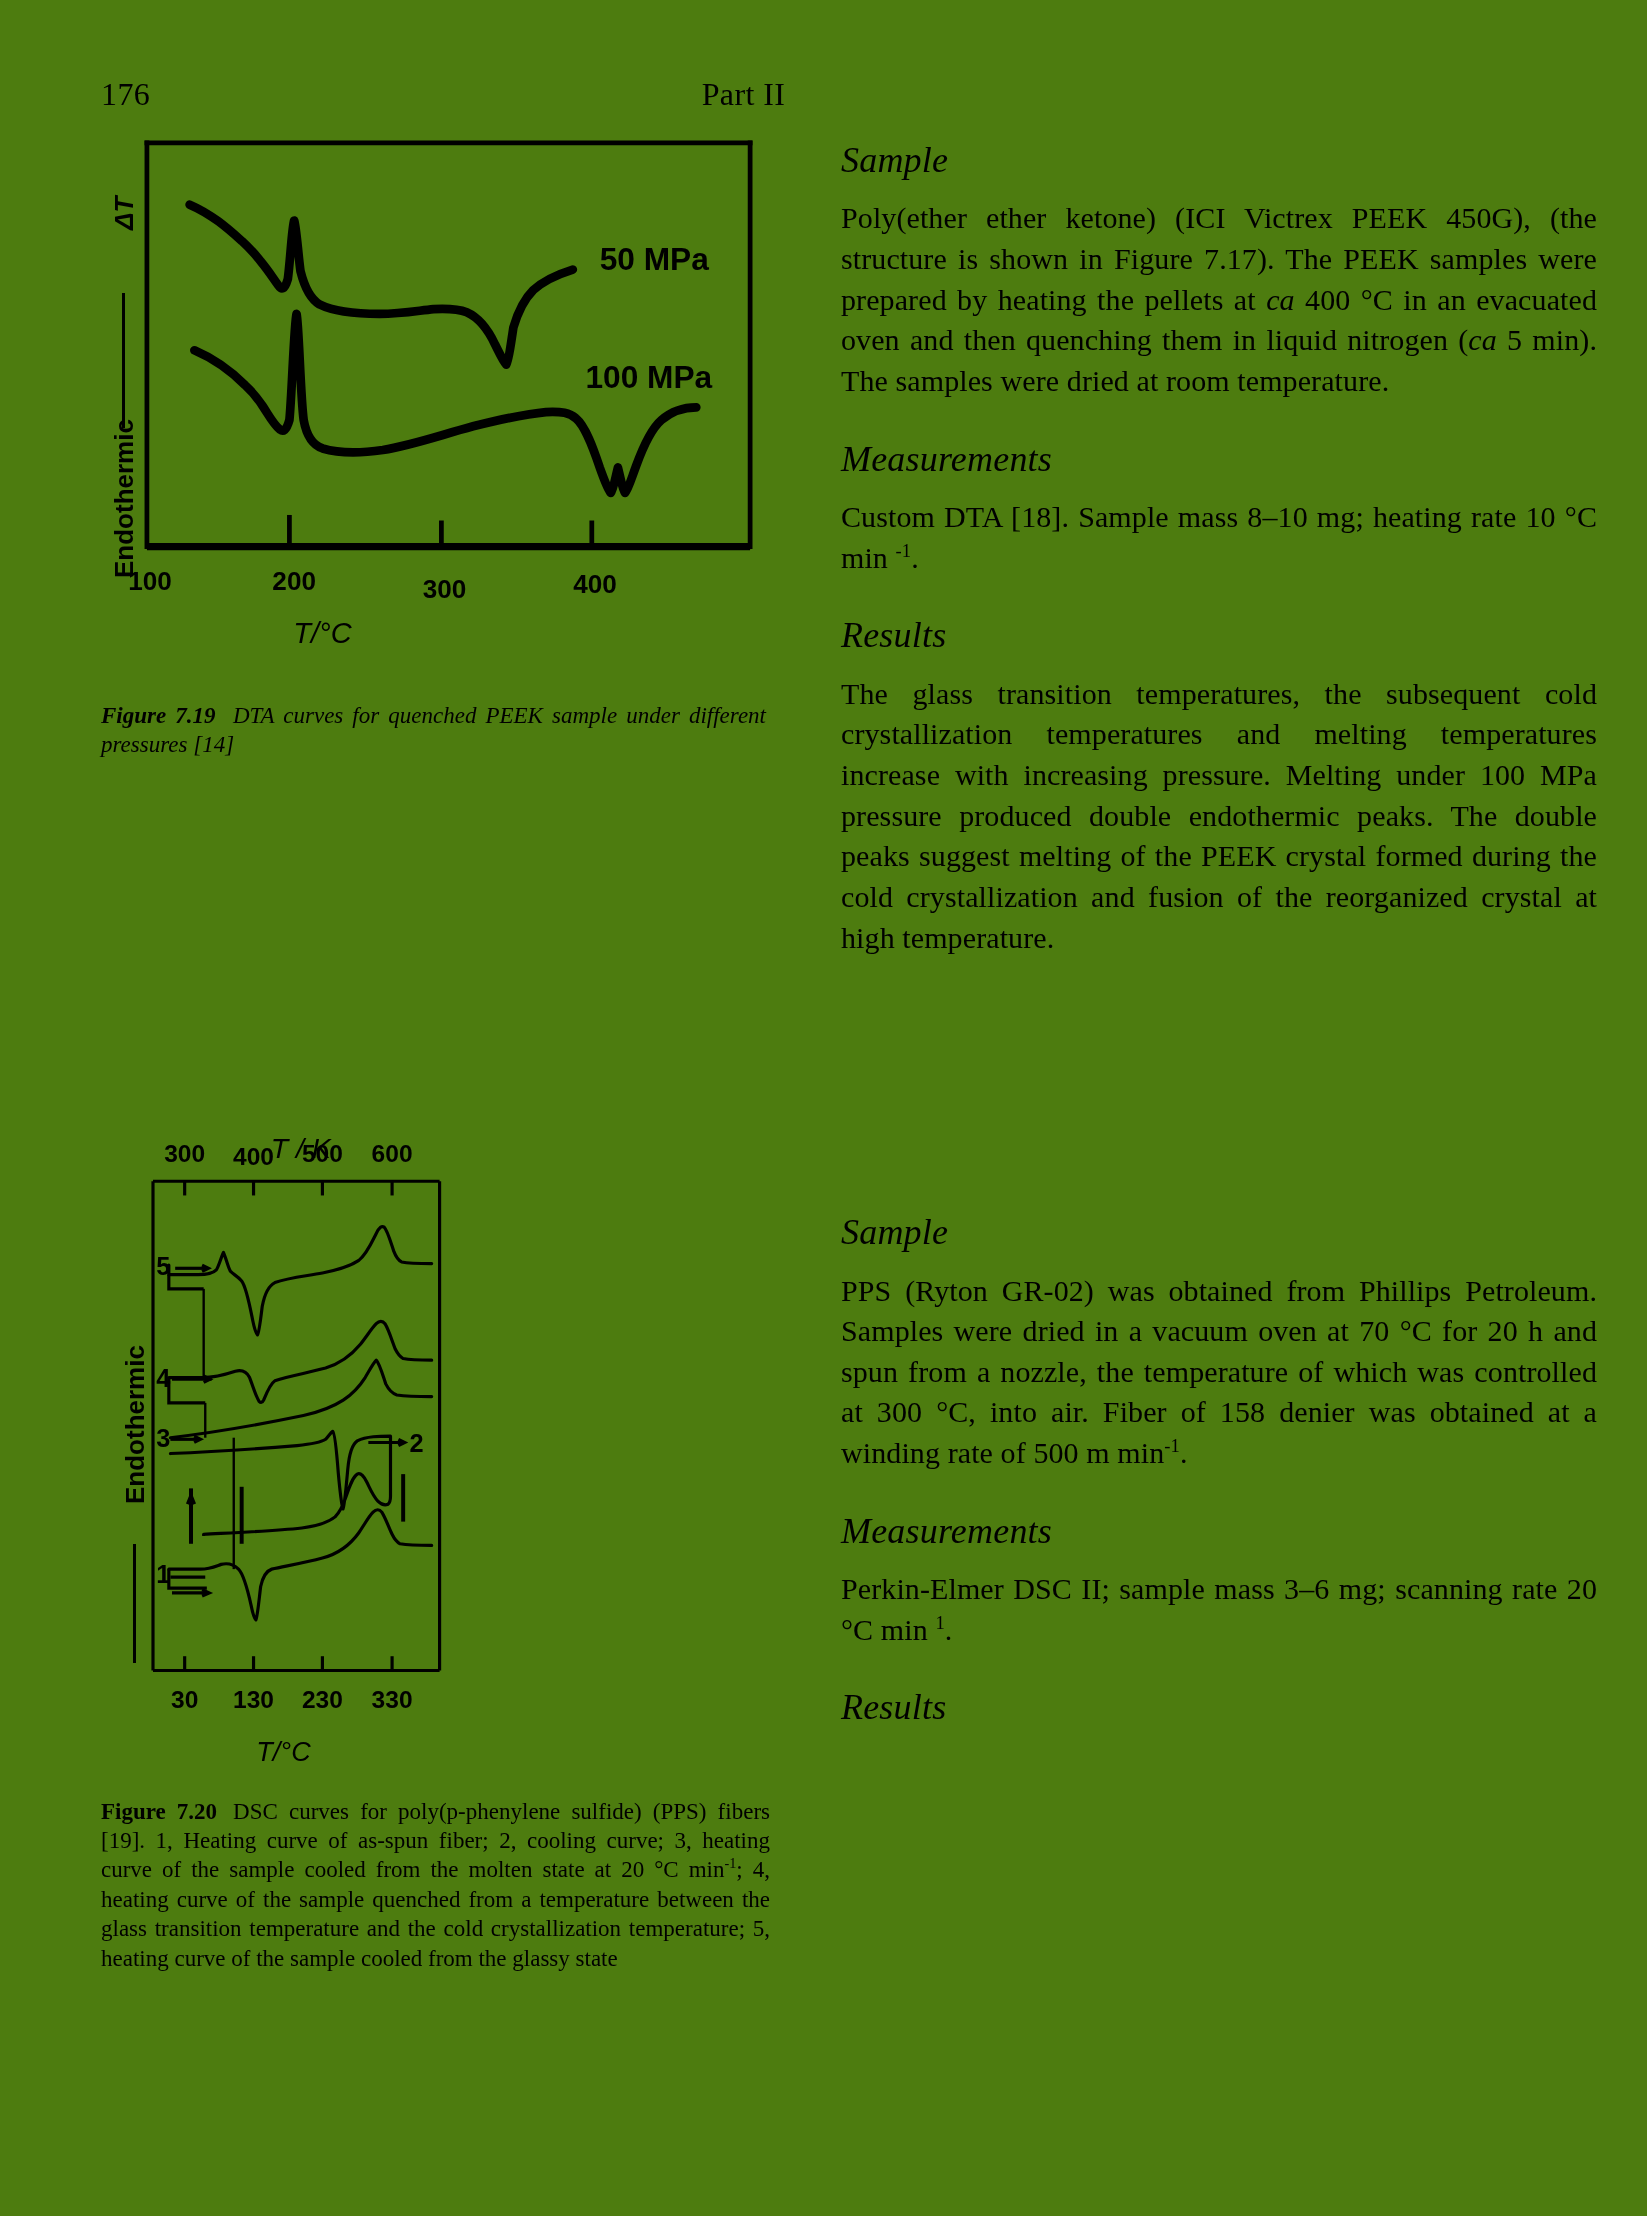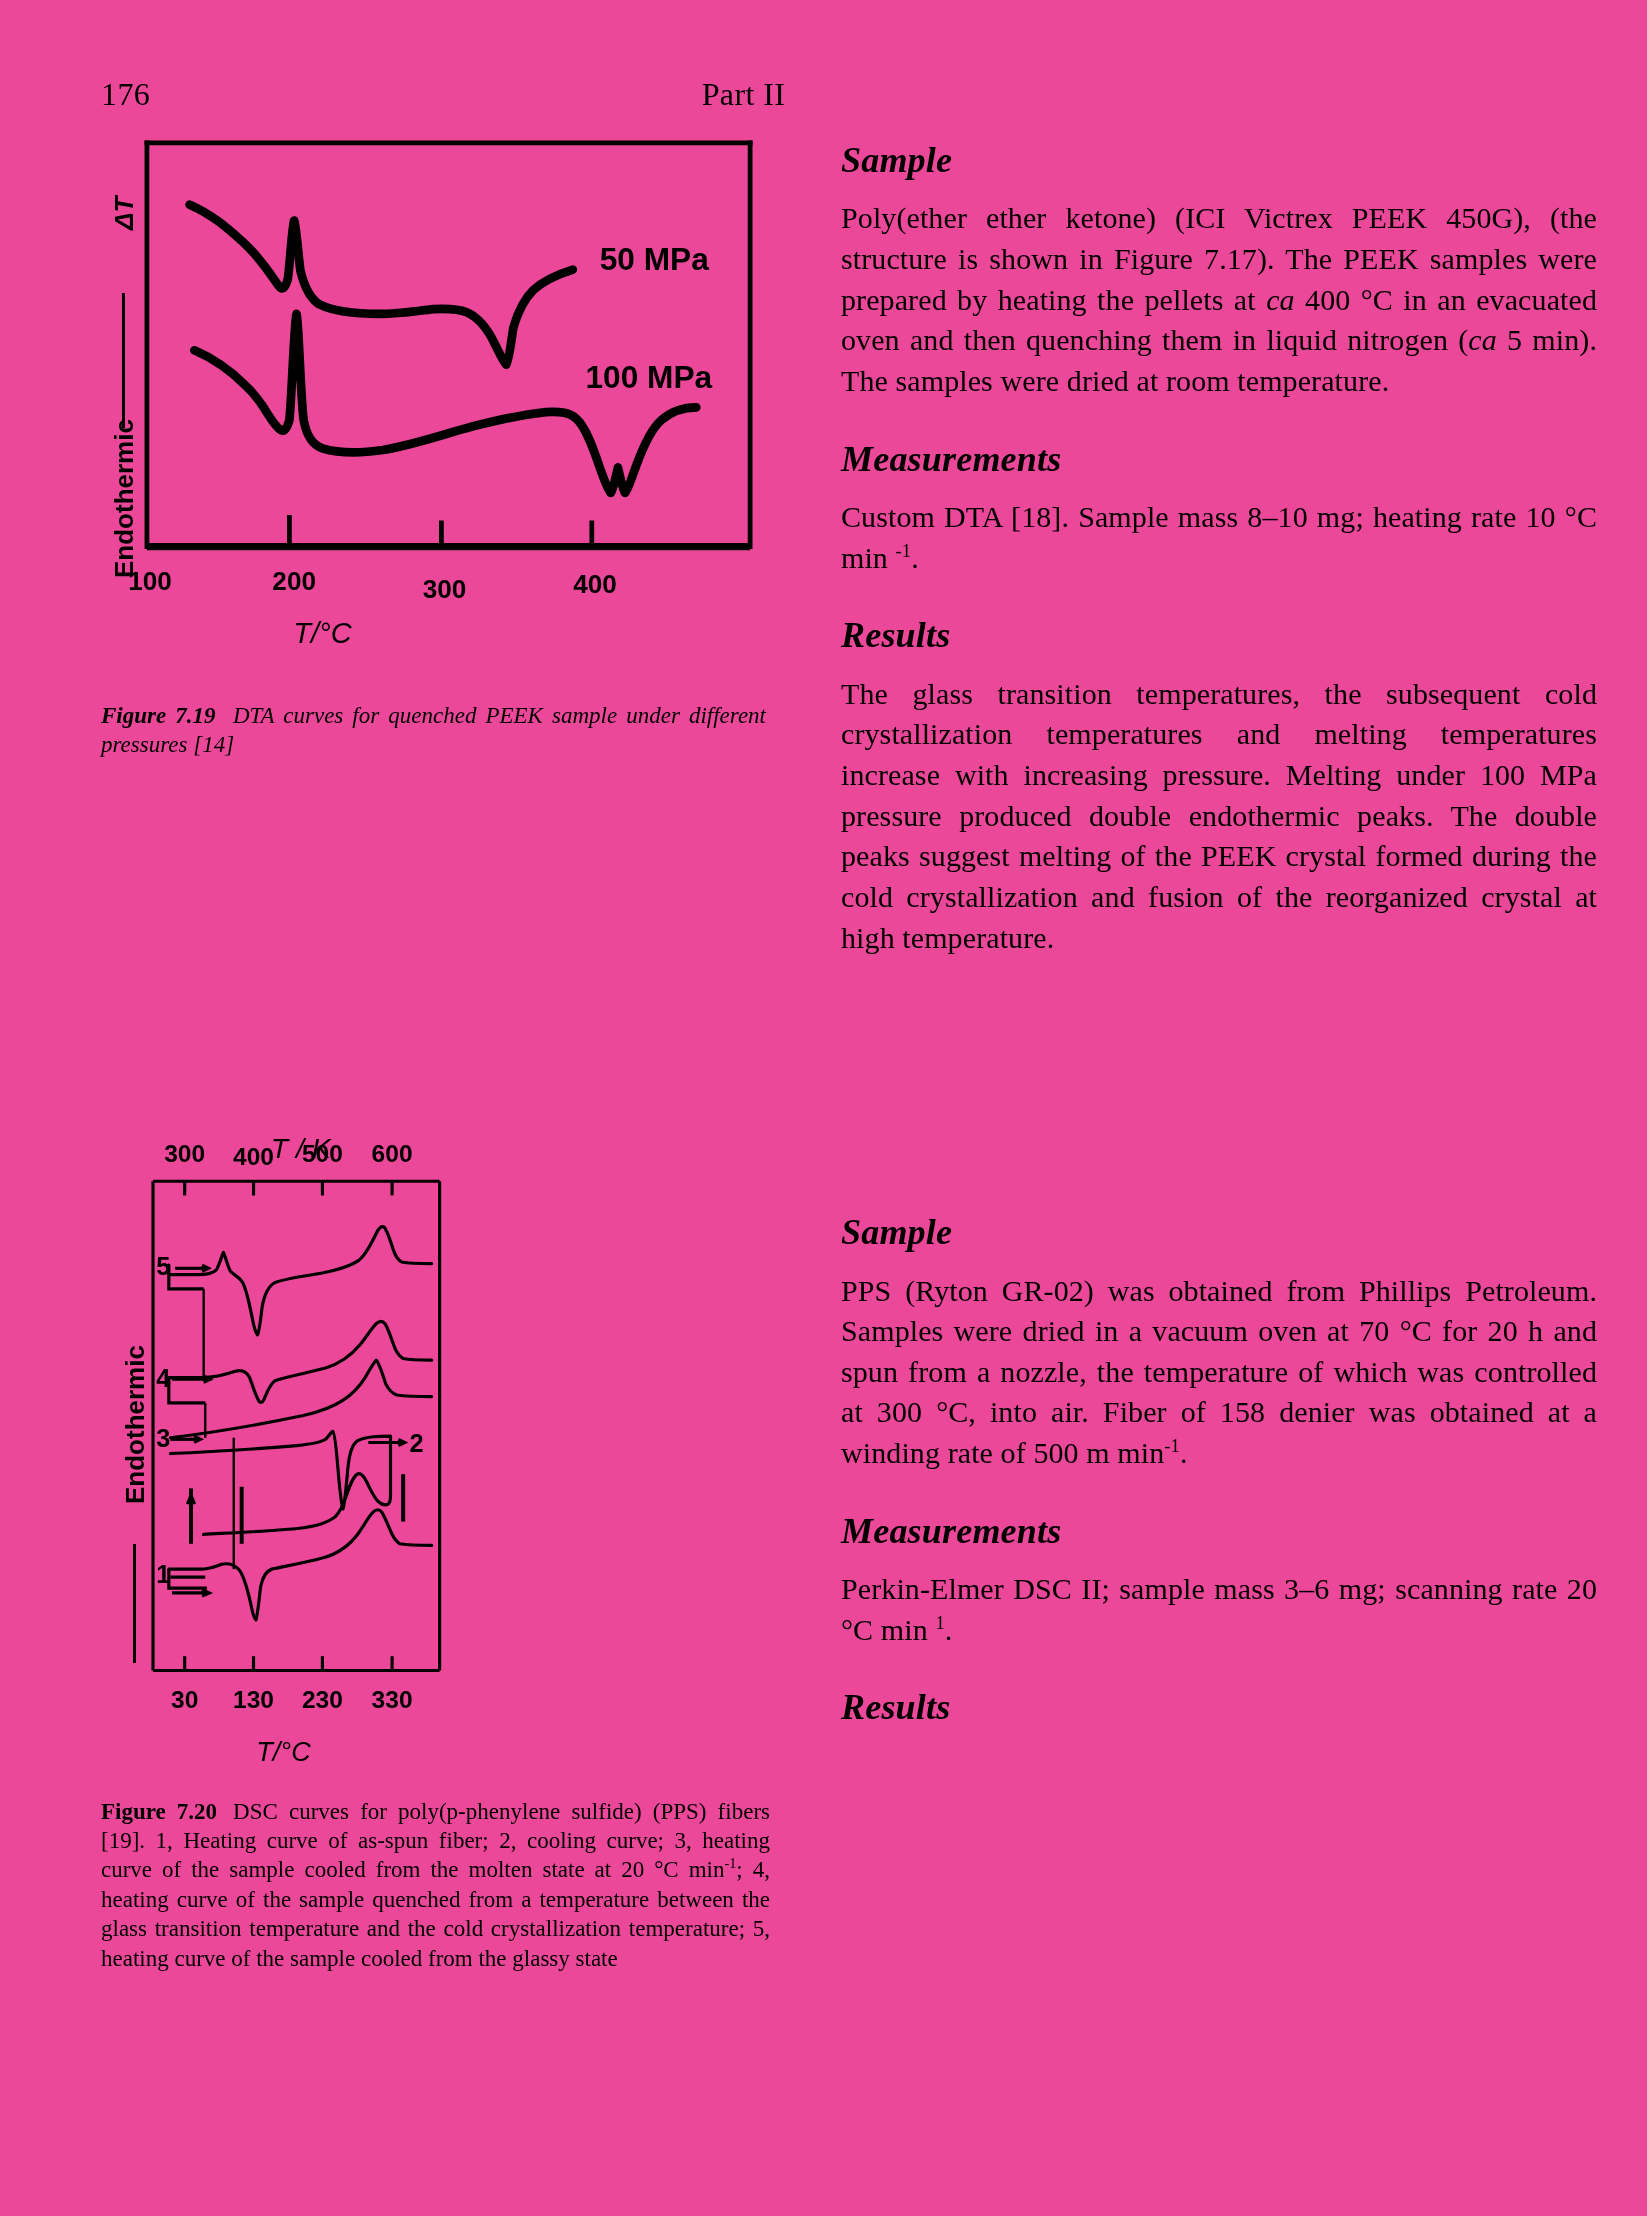--- a/index.html
+++ b/index.html
@@ -9,21 +9,21 @@
     background: #ffffff;
   }
   body {
     font-family: "Liberation Serif", "DejaVu Serif", serif;
     color: #000000;
   }
   #page {
     position: relative;
     width: 1647px;
     height: 2216px;
-    background: #ec4899;
+    background: #4d7c0f;
     overflow: hidden;
   }
 
   
   .folio {
     position: absolute;
     left: 101px;
     top: 76px;
     font-size: 32px;
     letter-spacing: 0.4px;
@@ -49,21 +49,21 @@
     position: absolute;
     left: 841px;
     top: 139px;
     width: 756px;
   }
 
   
   h2.sec-head {
     font-family: "Liberation Serif", "DejaVu Serif", serif;
     font-style: italic;
-    font-weight: bold;
+    font-weight: normal;
     font-size: 36px;
     margin: 0 0 17.4px 0;
     letter-spacing: 0.2px;
   }
   p.body {
     font-size: 30px;
     line-height: 1.355;
     margin: 0 0 36px 0;
     text-align: justify;
     text-justify: inter-word;

